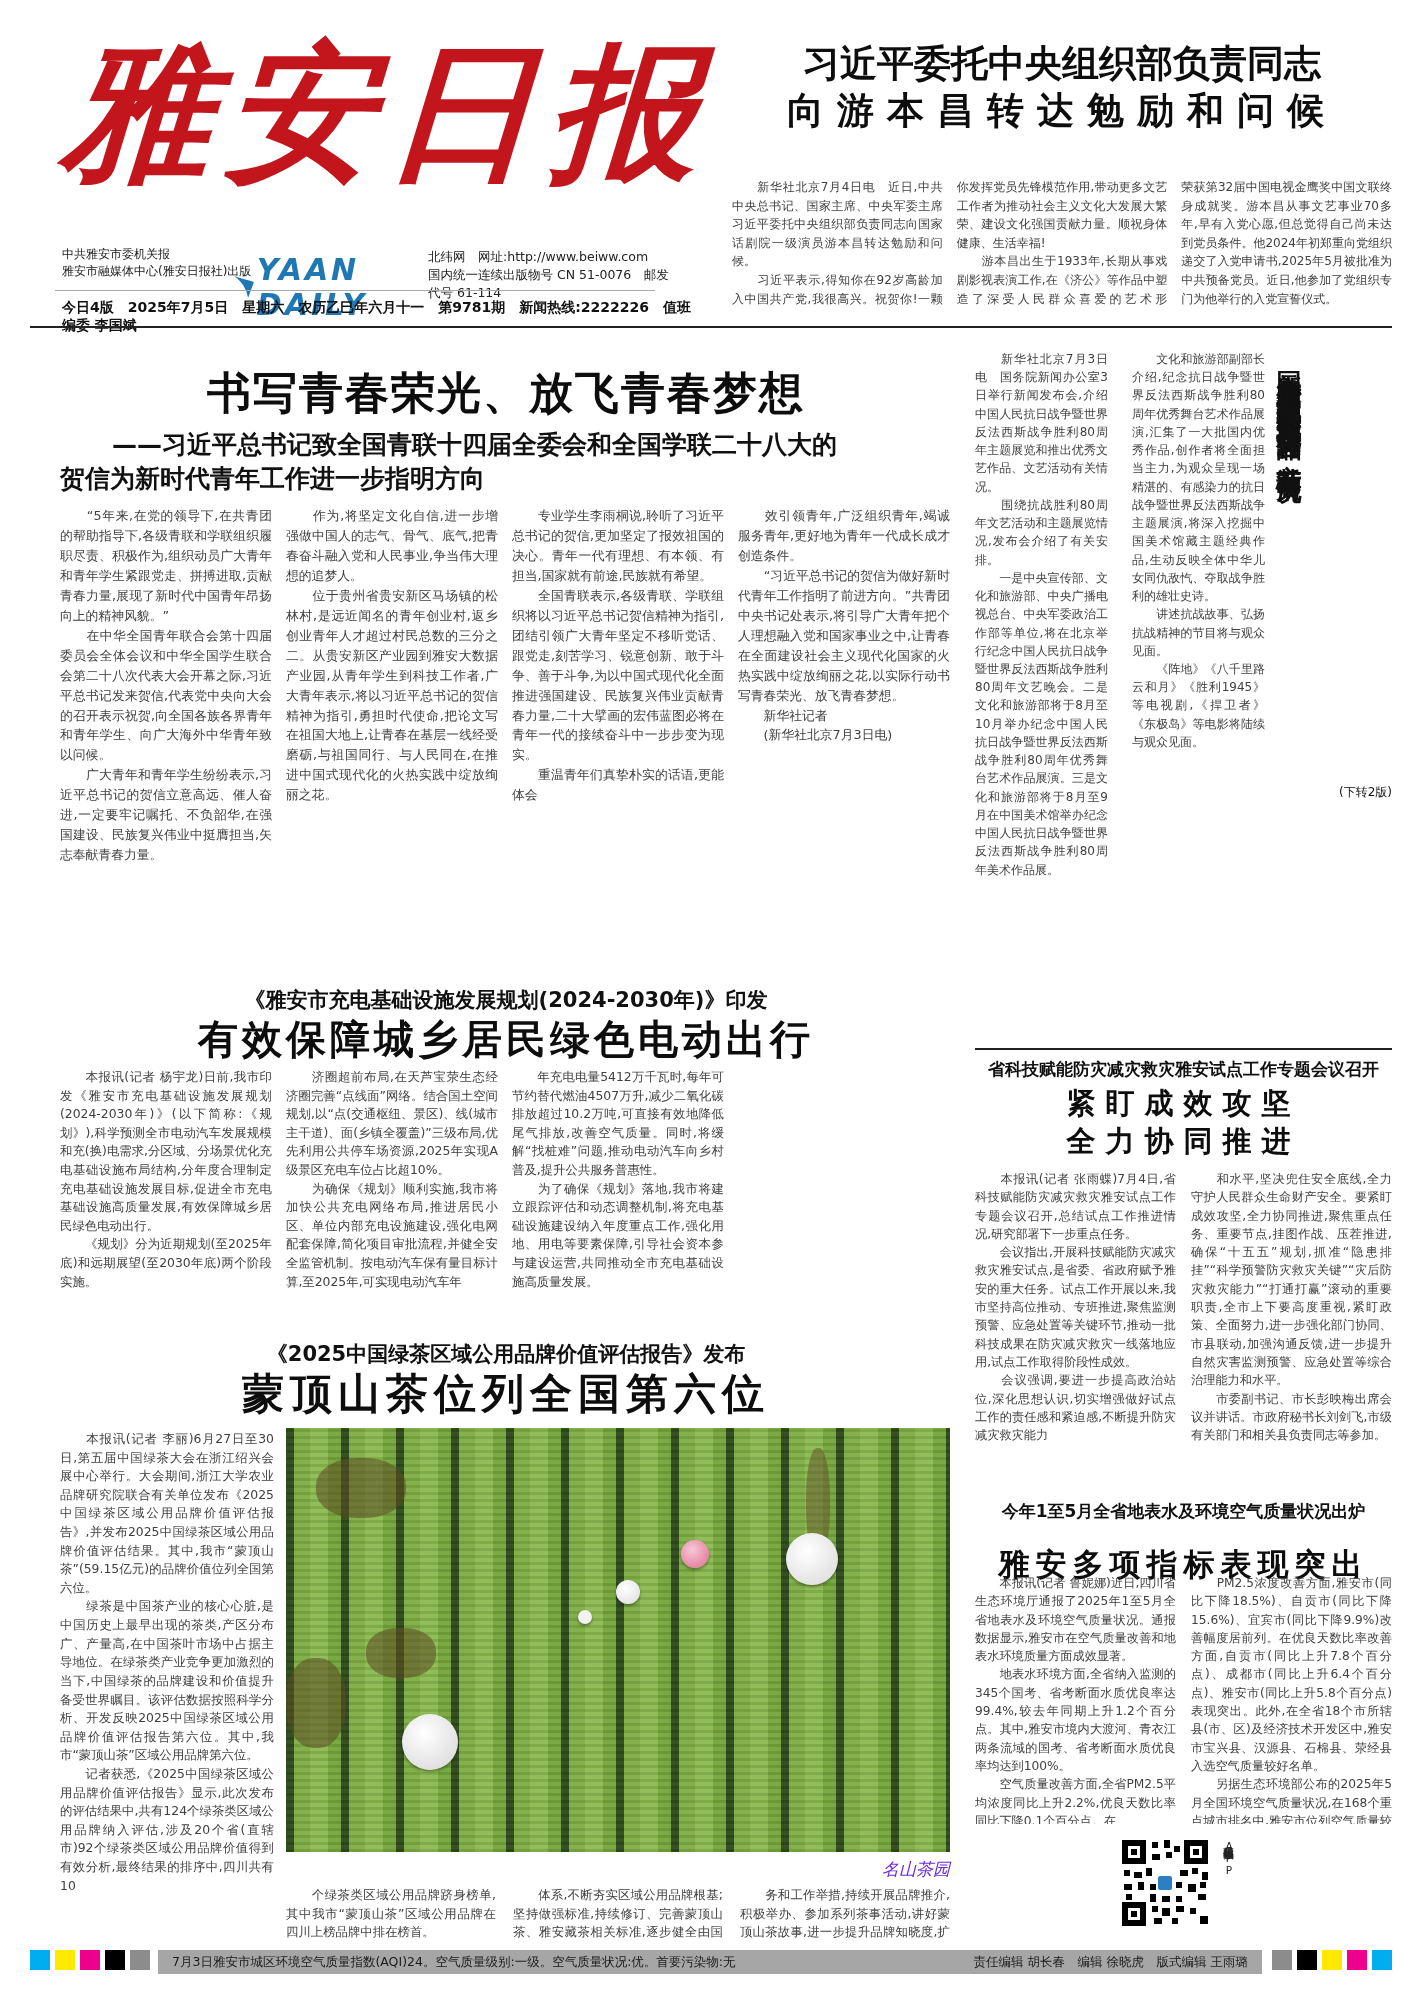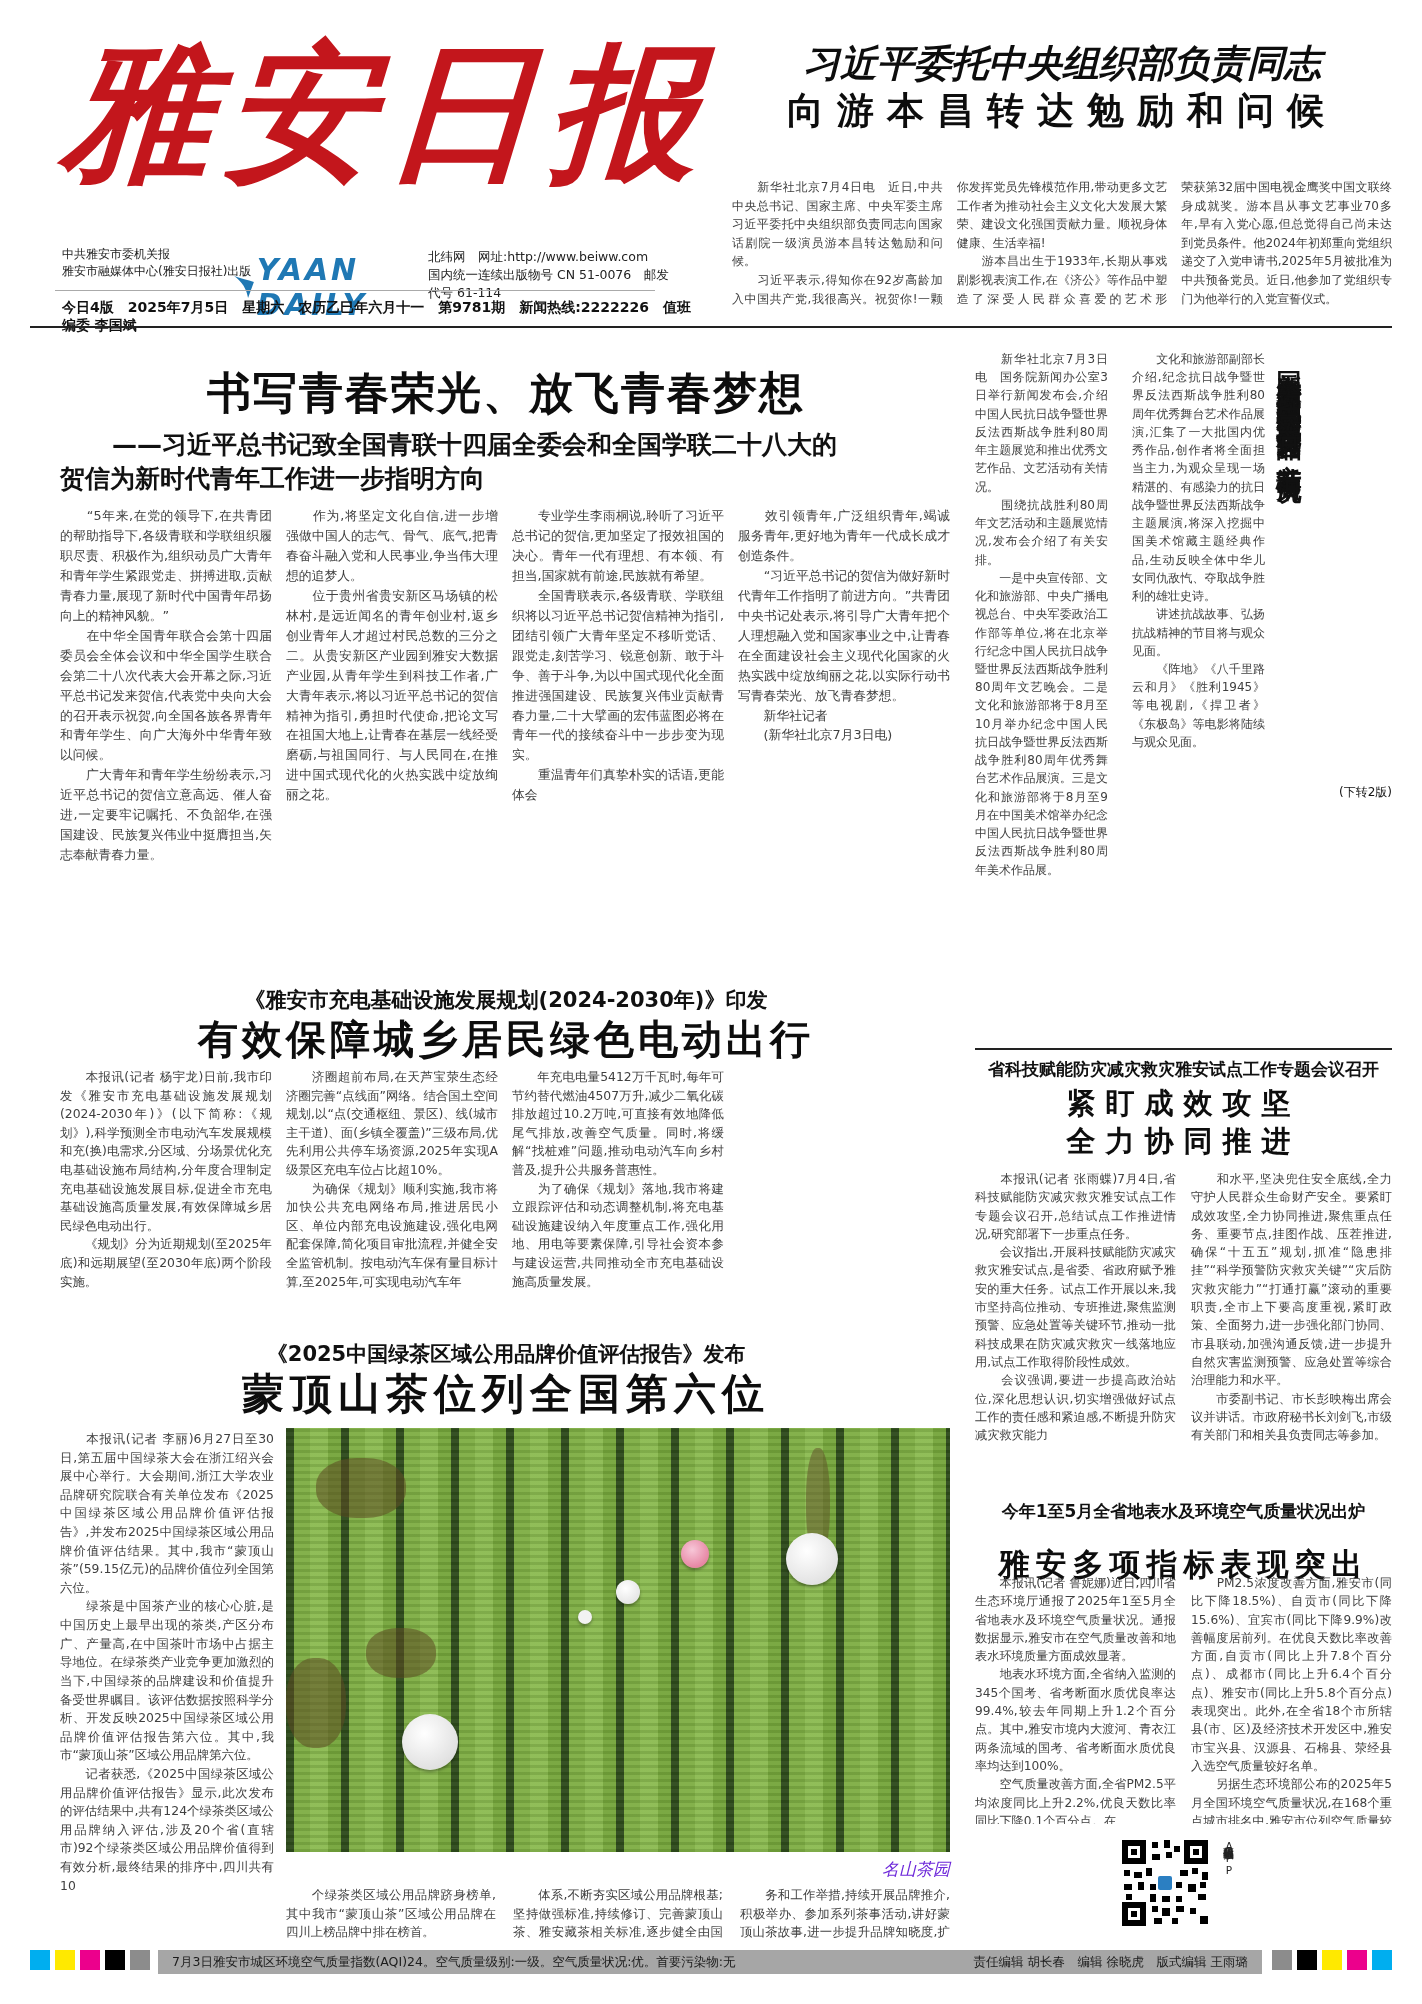--- a/index.html
+++ b/index.html
@@ -48,21 +48,21 @@
   <div class="abs small" style="left:428px;top:248px;width:250px;font-size:12.5px;">
     <div>北纬网　网址:http://www.beiww.com</div>
     <div>国内统一连续出版物号 CN 51-0076　邮发代号 61-114</div>
   </div>
 
   <div class="abs" style="left:55px;top:290px;width:600px;height:1px;background:#aaa;"></div>
 
   <div class="abs" style="left:62px;top:299px;width:640px;font-size:14px;font-weight:600;color:#111;">今日4版　2025年7月5日　星期六　农历乙巳年六月十一　第9781期　新闻热线:2222226　值班编委 李国斌</div>
 
   <div class="abs" style="left:732px;top:40px;width:660px;">
-    <div class="headline" style="font-size:37px;line-height:1.28;font-style:italic;">习近平委托中央组织部负责同志</div>
+    <div class="headline" style="font-size:37px;line-height:1.28;">习近平委托中央组织部负责同志</div>
     <div class="headline" style="font-size:37px;line-height:1.28;letter-spacing:13px;">向游本昌转达勉励和问候</div>
   </div>
   <div class="abs cols" style="left:732px;top:178px;width:660px;height:132px;gap:14px;">
     <div class="copy" style="width:211px;font-size:12px;line-height:1.55;">　　新华社北京7月4日电　近日,中共中央总书记、国家主席、中央军委主席习近平委托中央组织部负责同志向国家话剧院一级演员游本昌转达勉励和问候。
 　　习近平表示,得知你在92岁高龄加入中国共产党,我很高兴。祝贺你!一颗炙热的向党之心,令人感动。希望</div>
     <div class="copy" style="width:211px;font-size:12px;line-height:1.55;">你发挥党员先锋模范作用,带动更多文艺工作者为推动社会主义文化大发展大繁荣、建设文化强国贡献力量。顺祝身体健康、生活幸福!
 　　游本昌出生于1933年,长期从事戏剧影视表演工作,在《济公》等作品中塑造了深受人民群众喜爱的艺术形象,2024年</div>
     <div class="copy" style="width:211px;font-size:12px;line-height:1.55;">荣获第32届中国电视金鹰奖中国文联终身成就奖。游本昌从事文艺事业70多年,早有入党心愿,但总觉得自己尚未达到党员条件。他2024年初郑重向党组织递交了入党申请书,2025年5月被批准为中共预备党员。近日,他参加了党组织专门为他举行的入党宣誓仪式。</div>
   </div>
 

